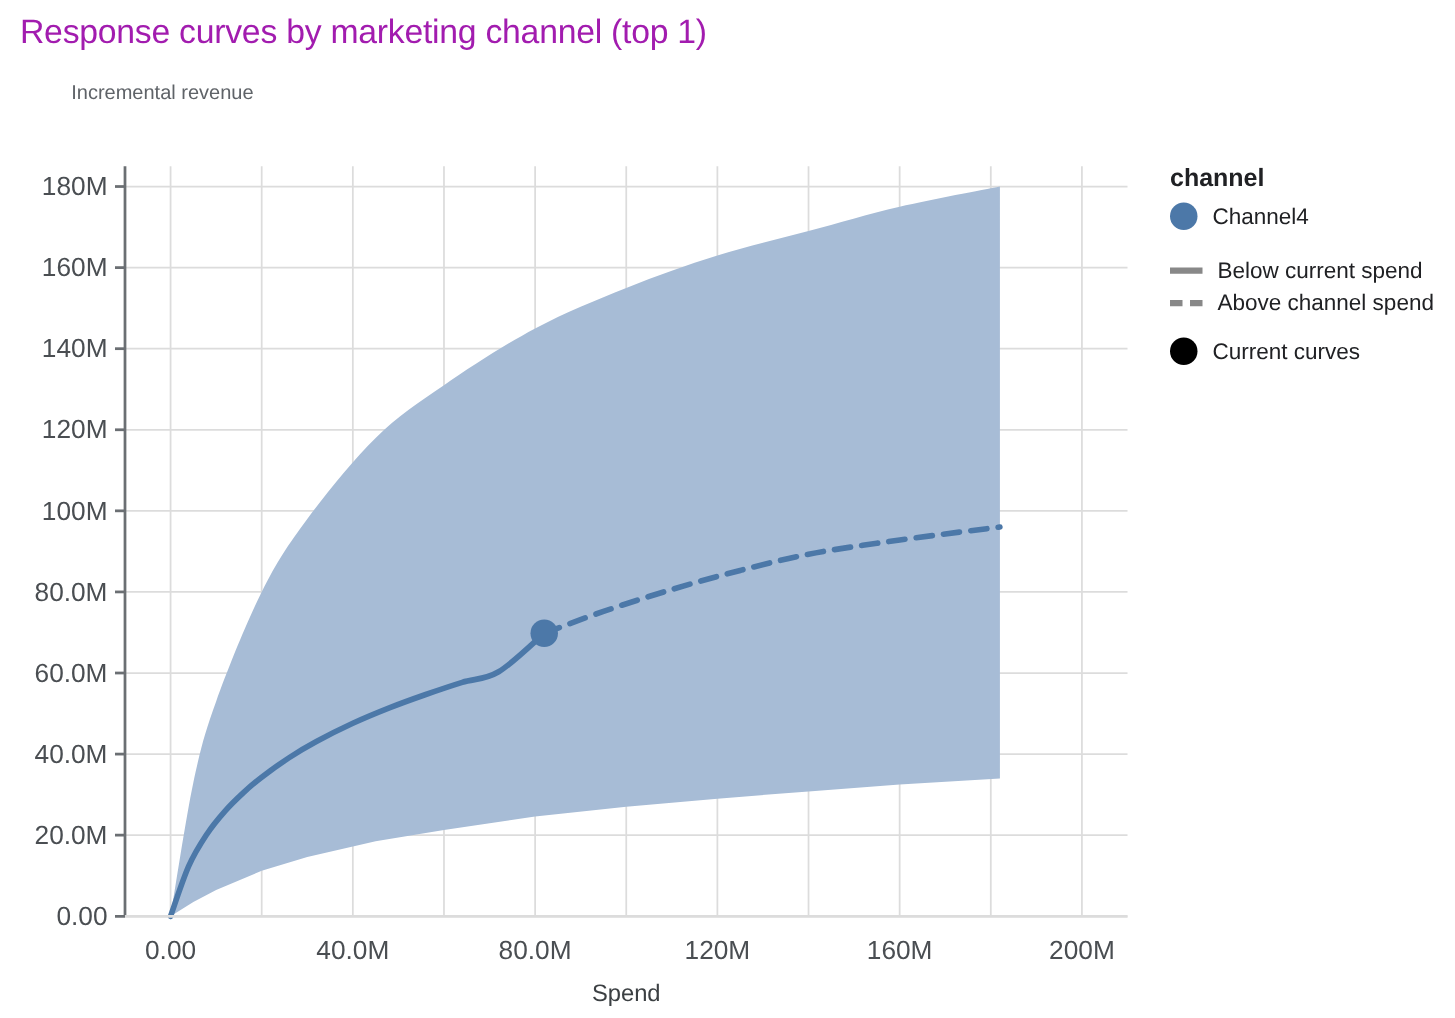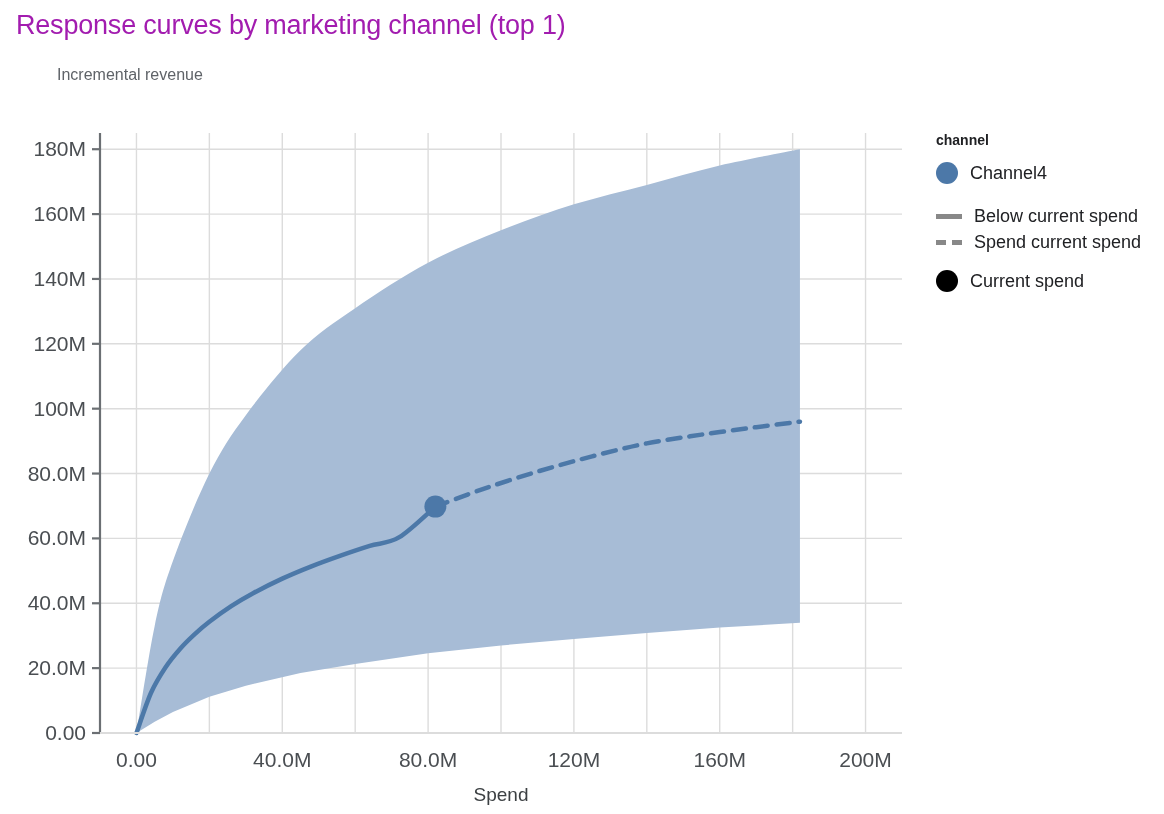--- a/index.html
+++ b/index.html
@@ -29,21 +29,21 @@
   .tick-label{
     font-family:"Liberation Sans","DejaVu Sans",sans-serif;
     font-size:21px;fill:#4a4e52;
   }
   .axis-title{
     font-family:"Liberation Sans","DejaVu Sans",sans-serif;
     font-size:19px;fill:#3c4043;
   }
   .legend-title{
     position:absolute;
-    font-size:14px;font-weight:700;color:#202124;
+    font-size:20px;font-weight:700;color:#202124;
     white-space:nowrap;
   }
   .legend-row{
     position:absolute;display:flex;align-items:center;
     white-space:nowrap;
   }
   .legend-label{
     font-size:18px;color:#202124;
   }
   .swatch-dot{
@@ -128,19 +128,19 @@
   <span class="legend-label">Channel4</span>
 </div>
 
 <div class="legend-row" id="legend-style-0" style="left:936px;top:206px;justify-content:space-between;">
   <span class="swatch-line" id="sw-style-0" style="border-top-color: rgb(136, 136, 136); border-top-style: solid;"></span>
   <span class="legend-label">Below current spend</span>
 </div>
 
 <div class="legend-row" id="legend-style-1" style="left:936px;top:232px;">
   <span class="swatch-line" id="sw-style-1" style="border-top-color: rgb(136, 136, 136); border-top-style: dashed;"></span>
-  <span class="legend-label">Spend current spend</span>
+  <span class="legend-label">Above channel spend</span>
 </div>
 
 <div class="legend-row" id="legend-point-0" style="left:936px;top:270px;">
   <span class="swatch-dot" id="sw-point-0" style="background: rgb(0, 0, 0);"></span>
-  <span class="legend-label">Current spend</span>
+  <span class="legend-label">Current curves</span>
 </div>
 
 </body></html>

